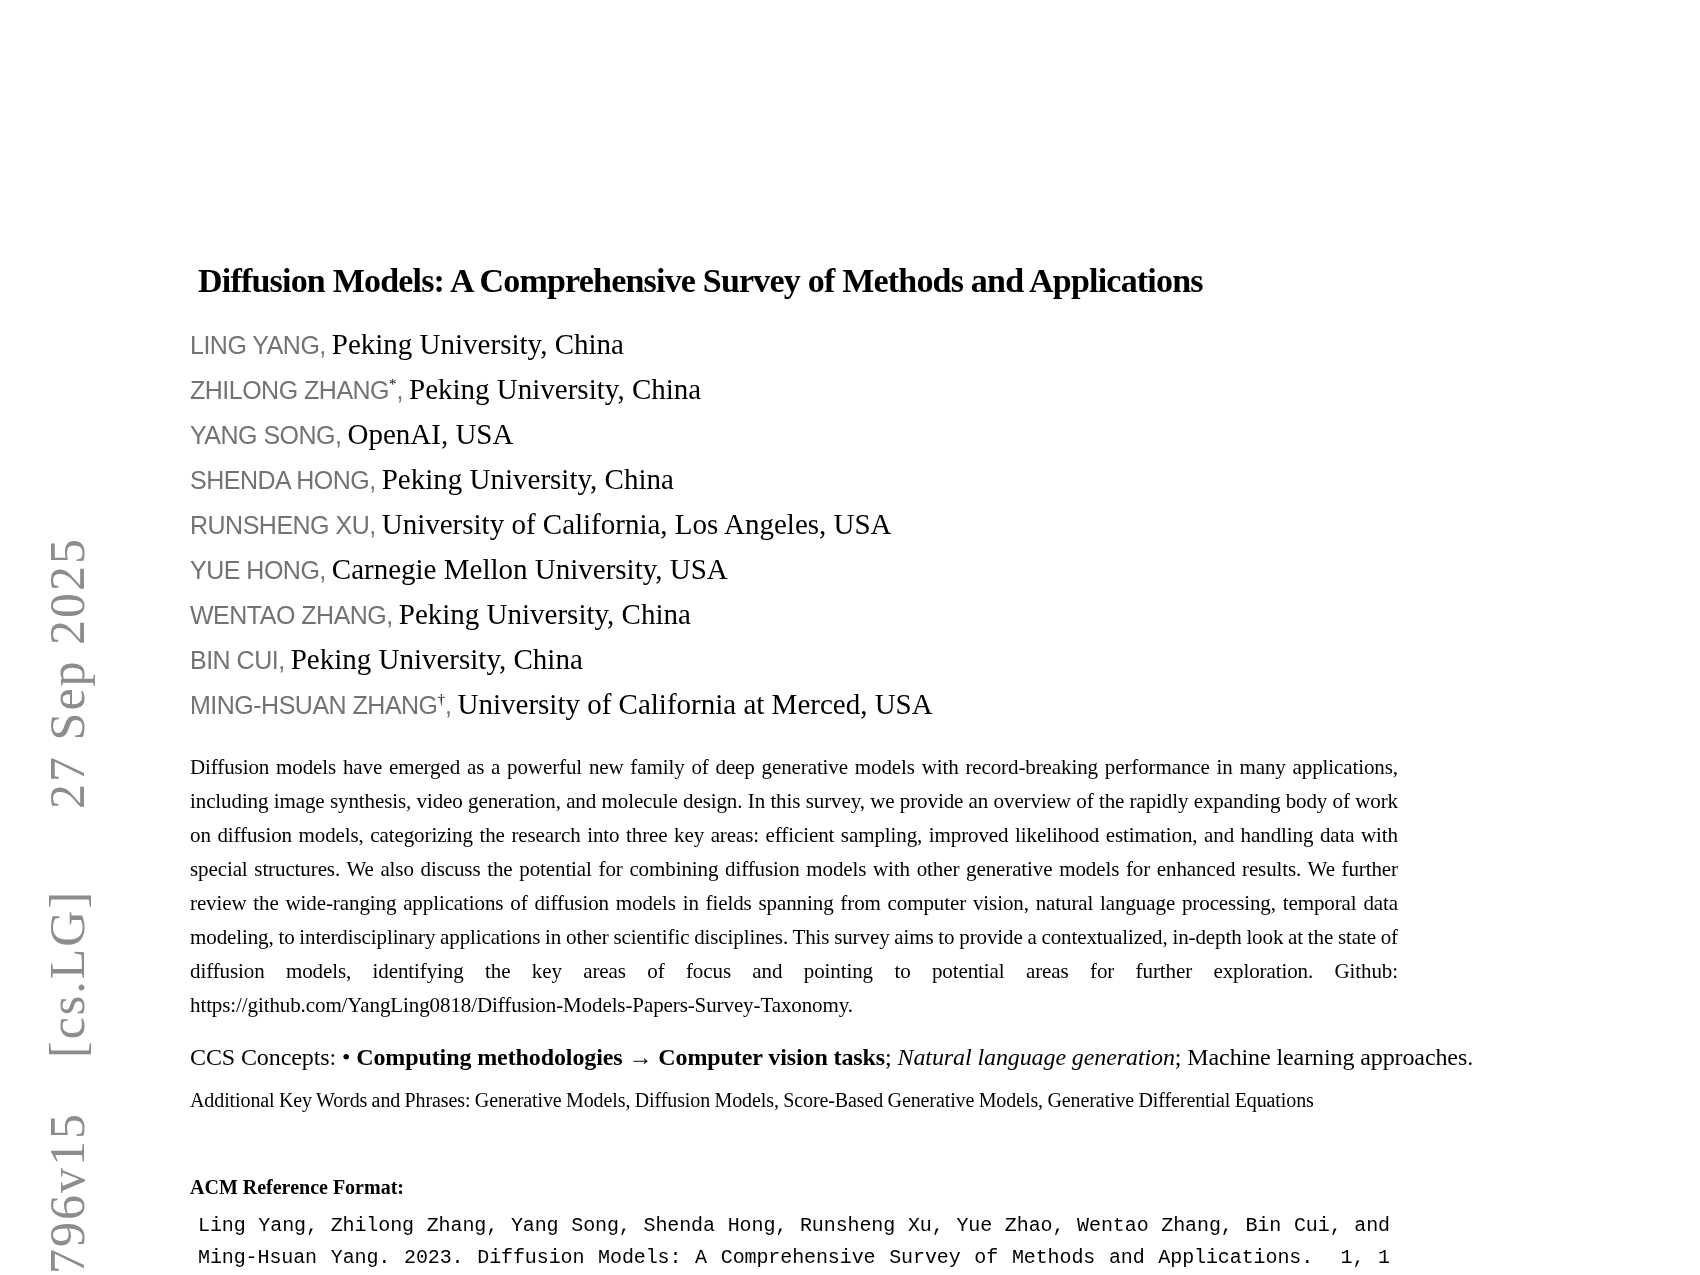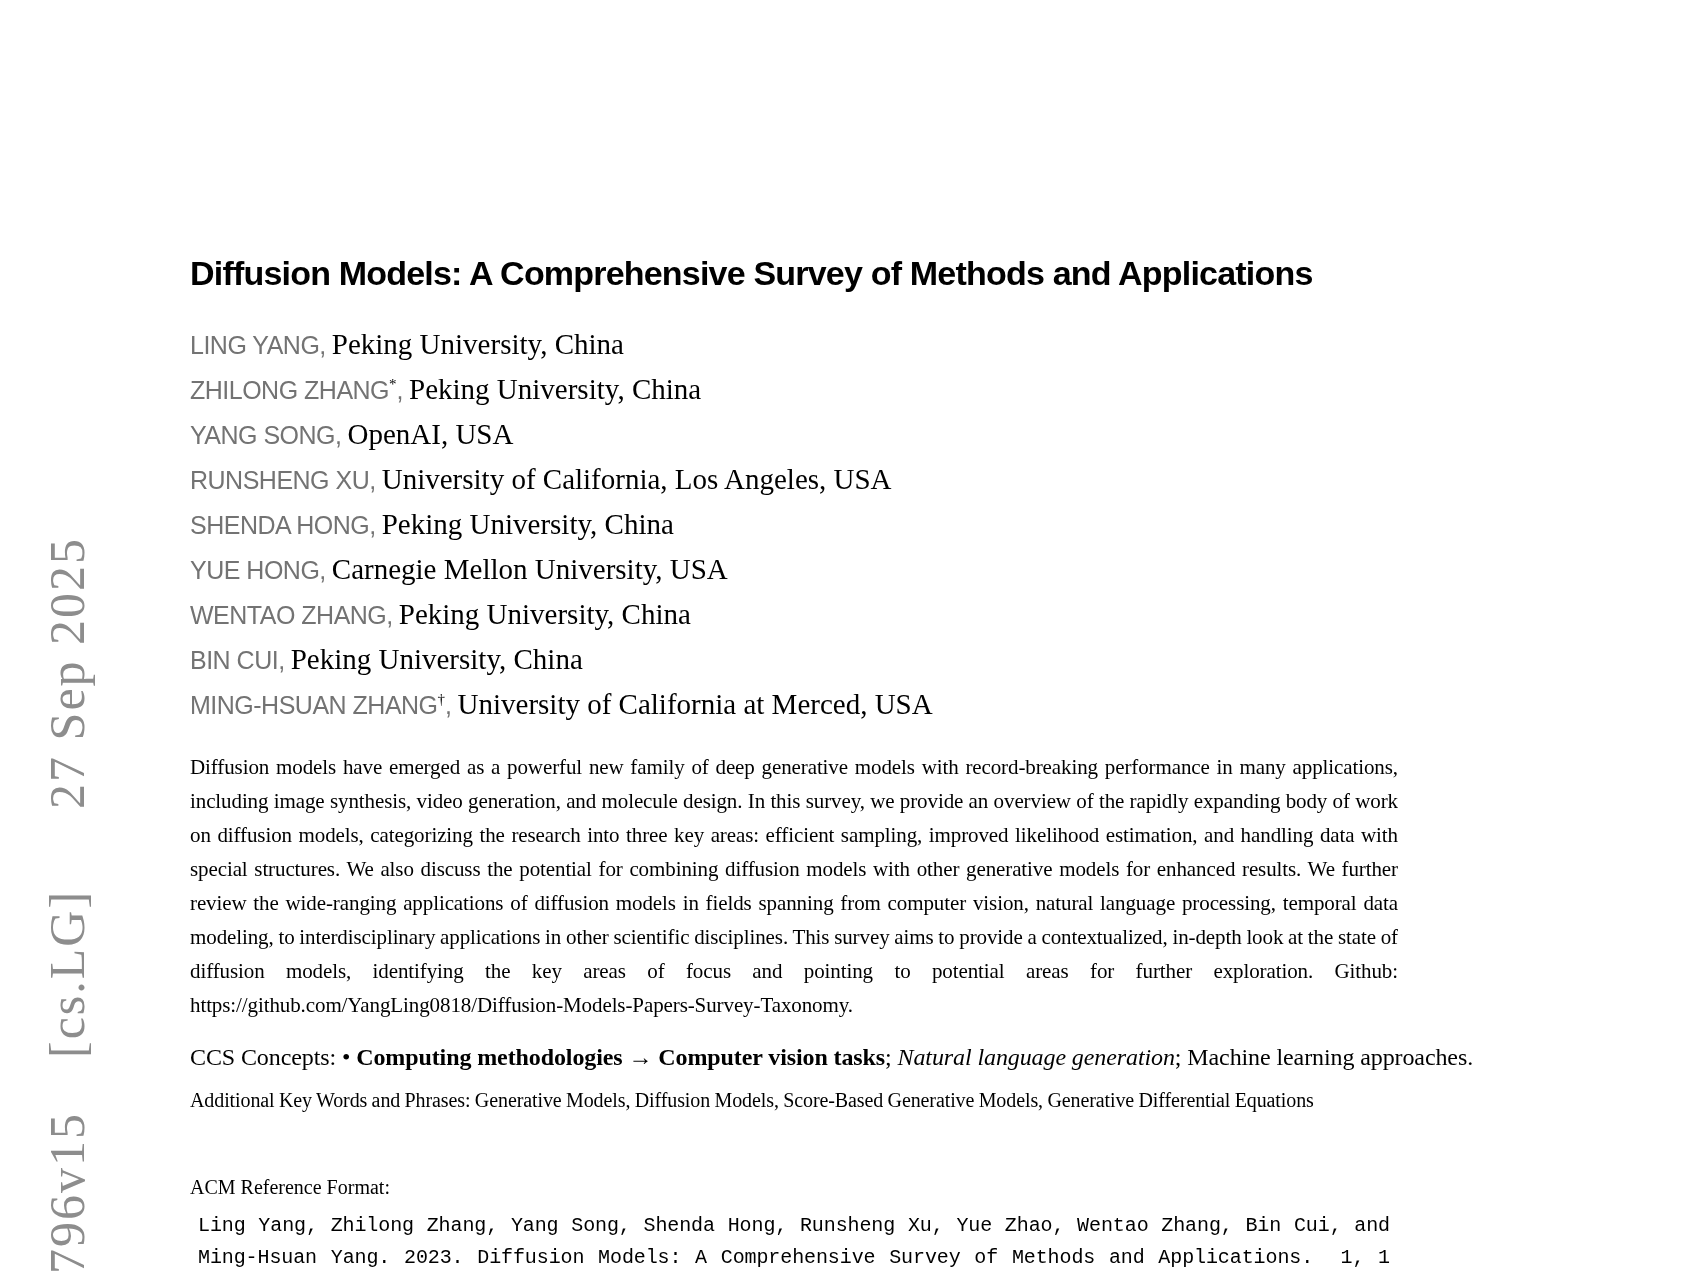--- a/index.html
+++ b/index.html
@@ -34,22 +34,22 @@
 
   
   .col {
     position: absolute;
     left: 190px;
     width: 1208px;
   }
 
   .title {
     top: 252px;
-    margin: 0;
-    font-family: Liberation Sans, sans-serif;
+    margin: 8px;
+    font-family: Liberation Serif, serif;
     font-weight: bold;
     font-size: 34px;
     letter-spacing: -0.8px;
     line-height: 42px;
     white-space: nowrap;
     color: #000000;
   }
 
   .authors { top: 322px; }
   .author-row {
@@ -101,21 +101,21 @@
     margin: 0;
     font-size: 20px;
     letter-spacing: -0.1px;
     word-spacing: -0.5px;
     line-height: 35px;
     text-align: justify;
   }
 
   .acmref { top: 1172px; }
   .acmref-heading {
-    font-weight: normal;
+    font-weight: bold;
     font-size: 20px;
     line-height: 30px;
     margin: 0;
   }
   .acmref-text {
     margin: 8px;
     font-size: 20px;
     letter-spacing: -0.1px;
     word-spacing: -0.5px;
     line-height: 32px;
@@ -135,22 +135,22 @@
 <div class="page">
 
   <div class="watermark">796v15  [cs.LG]   27 Sep 2025</div>
 
   <h1 class="col title">Diffusion Models: A Comprehensive Survey of Methods and Applications</h1>
 
   <div class="col authors">
     <div class="author-row"><span class="author-name">LING YANG</span><span class="author-sup"></span><span class="author-comma">,</span><span class="author-aff">Peking University, China</span></div>
     <div class="author-row"><span class="author-name">ZHILONG ZHANG</span><span class="author-sup">*</span><span class="author-comma">,</span><span class="author-aff">Peking University, China</span></div>
     <div class="author-row"><span class="author-name">YANG SONG</span><span class="author-sup"></span><span class="author-comma">,</span><span class="author-aff">OpenAI, USA</span></div>
+    <div class="author-row"><span class="author-name">SHENDA HONG</span><span class="author-sup"></span><span class="author-comma">,</span><span class="author-aff">Peking University, China</span></div>
     <div class="author-row"><span class="author-name">RUNSHENG XU</span><span class="author-sup"></span><span class="author-comma">,</span><span class="author-aff">University of California, Los Angeles, USA</span></div>
-    <div class="author-row"><span class="author-name">SHENDA HONG</span><span class="author-sup"></span><span class="author-comma">,</span><span class="author-aff">Peking University, China</span></div>
     <div class="author-row"><span class="author-name">YUE HONG</span><span class="author-sup"></span><span class="author-comma">,</span><span class="author-aff">Carnegie Mellon University, USA</span></div>
     <div class="author-row"><span class="author-name">WENTAO ZHANG</span><span class="author-sup"></span><span class="author-comma">,</span><span class="author-aff">Peking University, China</span></div>
     <div class="author-row"><span class="author-name">BIN CUI</span><span class="author-sup"></span><span class="author-comma">,</span><span class="author-aff">Peking University, China</span></div>
     <div class="author-row"><span class="author-name">MING-HSUAN ZHANG</span><span class="author-sup">†</span><span class="author-comma">,</span><span class="author-aff">University of California at Merced, USA</span></div>
   </div>
 
   <p class="col abstract"><span>Diffusion models have emerged as a powerful new family of deep generative models with record-breaking performance in many applications, including image synthesis, video generation, and molecule design. In this survey, we provide an overview of the rapidly expanding body of work on diffusion models, categorizing the research into three key areas: efficient sampling, improved likelihood estimation, and handling data with special structures. We also discuss the potential for combining diffusion models with other generative models for enhanced results. We further review the wide-ranging applications of diffusion models in fields spanning from computer vision, natural language processing, temporal data modeling, to interdisciplinary applications in other scientific disciplines. This survey aims to provide a contextualized, in-depth look at the state of diffusion models, identifying the key areas of focus and pointing to potential areas for further exploration. Github: </span><a class="plain-link">https://github.com/YangLing0818/Diffusion-Models-Papers-Survey-Taxonomy.</a></p>
 
   <p class="col ccs"><span>CCS Concepts: </span><span>• </span><span class="bold">Computing methodologies</span><span> → </span><span class="bold">Computer vision tasks</span><span>; </span><span class="italic">Natural language generation</span><span>; Machine learning approaches.</span></p>
 

